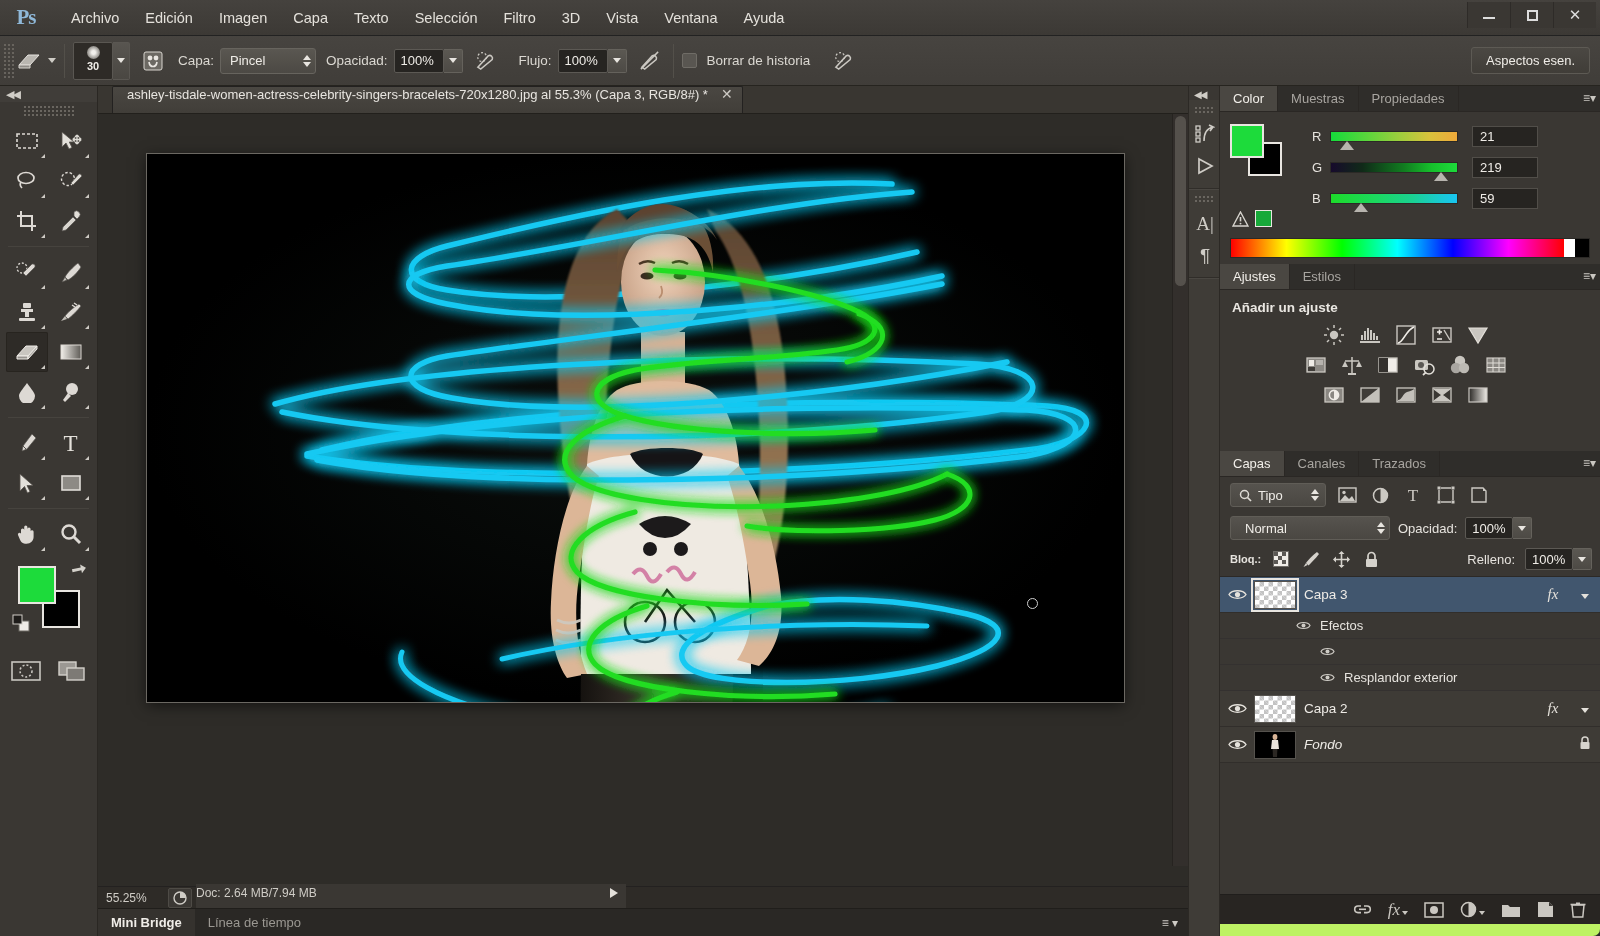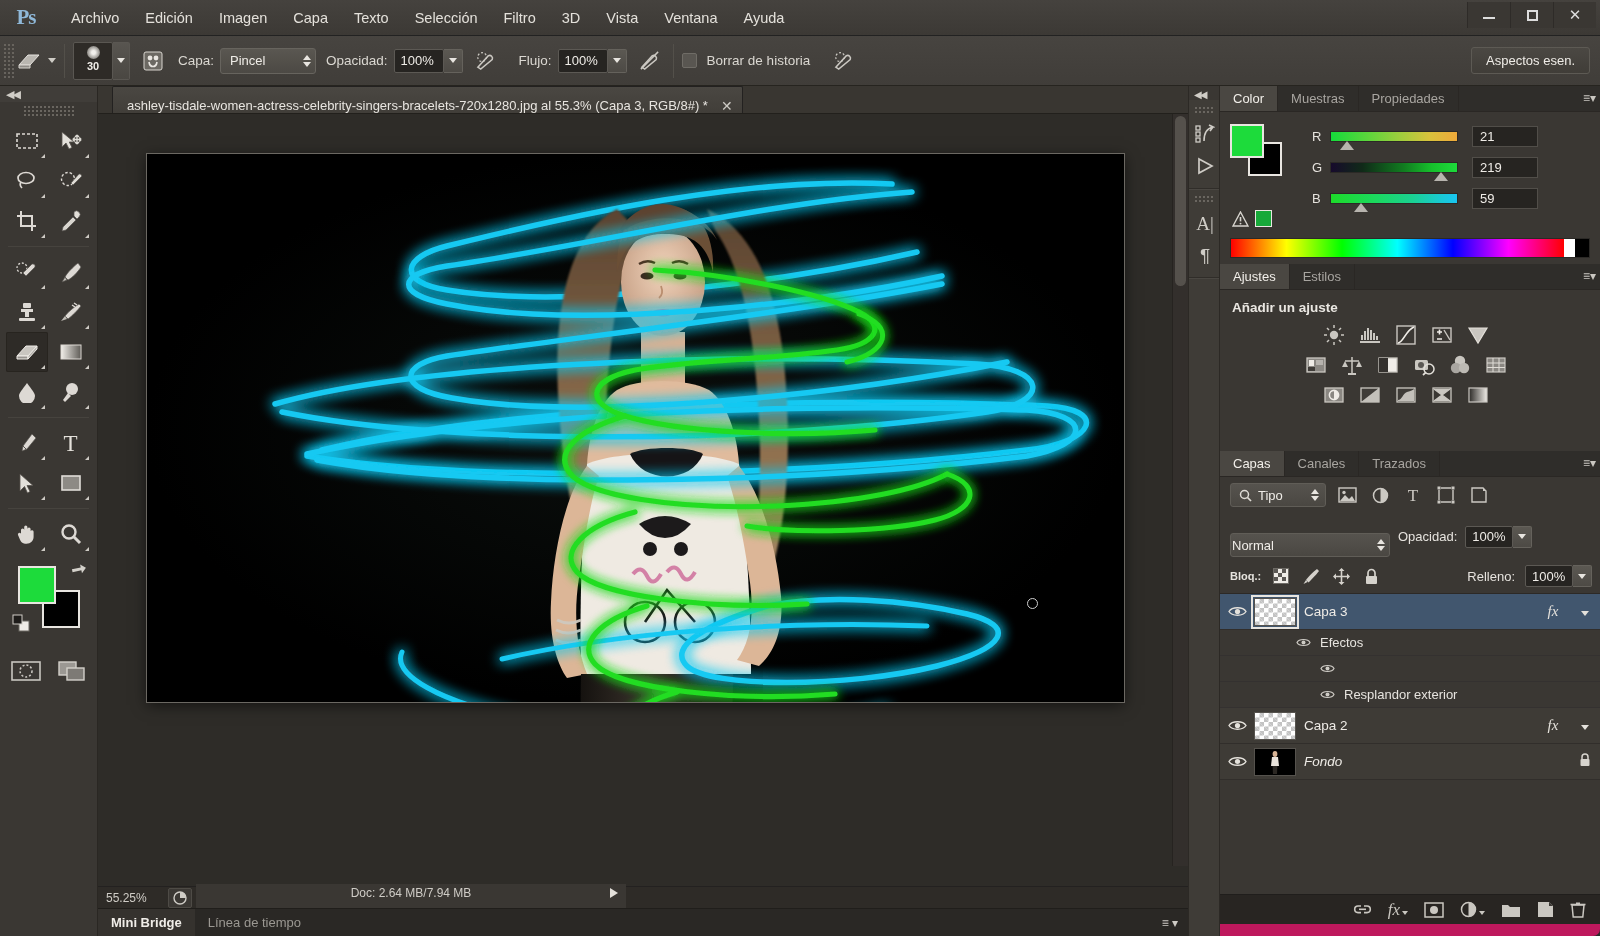--- a/index.html
+++ b/index.html
@@ -7,21 +7,21 @@
   html, body {
     width: 1600px; height: 936px;
     background: #2b2b2b;
     font-family: "Liberation Sans", sans-serif;
     overflow: hidden;
     -webkit-font-smoothing: antialiased;
   }
   .app {
     position: relative;
     width: 1600px; height: 936px;
-    background: #be185d;
+    background: #bef264;
     color: #d6d3cd;
     font-size: 13px;
     border-radius: 7px;
   }
 
   
   .menubar {
     position: absolute; left: 0; top: 0; width: 1600px; height: 36px;
     background: linear-gradient(180deg,#45423e 0%, #3c3935 100%);
     display: flex; align-items: center;
@@ -129,21 +129,21 @@
   .bottools { display: flex; justify-content: center; gap: 16px; margin-top: 14px; }
 
   
   .docarea {
     position: absolute; left: 98px; top: 86px; right: 412px; bottom: 0;
     background: #2e2c28;
   }
   .tabstrip { height: 28px; background: #393631; display: flex; align-items: flex-end; border-bottom: 1px solid #22201c; }
   .doctab {
     height: 27px; background: linear-gradient(180deg,#4a4742,#413e39);
-    border: 1px solid #232120; border-bottom: none; display: flex; align-items: flex-end;
+    border: 1px solid #232120; border-bottom: none; display: flex; align-items: flex-start;
     padding: 0 9px 0 14px; color: #e8e5e0; font-size: 13px; border-radius: 2px 2px 0 0; margin-left: 14px;
   }
   .tabclose { margin-left: 13px; color: #cdcac4; font-size: 14px; line-height: 1; }
   .canvaswrap {
     position: absolute; left: 0; top: 28px; right: 16px; bottom: 70px;
     background: #2e2c28;
     display: flex; align-items: flex-start; justify-content: center;
   }
   .canvas-shadow { margin-top: 40px; box-shadow: 0 0 0 1px #6b6862, 0 3px 14px rgba(0,0,0,.6); }
   .canvas {
@@ -152,21 +152,21 @@
   .vscroll { position: absolute; right: 0; top: 28px; bottom: 70px; width: 16px; background: #332f2c; border-left: 1px solid #262320; }
   .vscroll .thumb { position:absolute; left:2px; right:2px; top: 2px; height: 170px; background:#55514c; border-radius:6px; }
   .statusbar {
     position: absolute; left: 0; right: 0; bottom: 28px; height: 22px;
     background: #2e2b27; display: flex; align-items: center; font-size: 12px; color: #cfccc6;
     border-top: 1px solid #232120;
   }
   .zoomfield { width: 70px; padding-left: 8px; }
   .statbtn { width: 24px; height: 20px; display:flex;align-items:center;justify-content:center;
     background:#3b3834;border:1px solid #4e4b46;border-radius:2px; }
-  .docinfo { flex: 1; text-align: center; background: #3a3733; height: 28px; line-height: 19px;
+  .docinfo { flex: 1; text-align: left; background: #3a3733; height: 28px; line-height: 19px;
     margin: 0 4px; position: relative; max-width: 430px; }
   .docinfo .arr { position: absolute; right: 8px; top: 4px; width:0;height:0;
     border-top: 5px solid transparent; border-bottom: 5px solid transparent; border-left: 8px solid #e4e1db; }
   .bottomtabs {
     position: absolute; left: 0; right: 0; bottom: 0; height: 28px;
     background: #2a2825; display: flex; align-items: center; border-top: 1px solid #201e1b;
   }
   .btab { padding: 0 13px; height: 28px; display: flex; align-items: center; font-size: 13px; color: #9b9892; }
   .btab.active { color: #f0ede8; background: #35322e; font-weight: bold; }
   .btab-menu { position:absolute; right: 10px; color:#cfccc6; font-size: 12px; }
@@ -219,21 +219,21 @@
   .lp-type {
     height: 24px; background: linear-gradient(180deg,#56534e,#4a4742); border: 1px solid #605d57;
     border-radius: 3px; display: flex; align-items: center; gap: 6px; padding: 0 6px 0 8px; width: 96px;
     font-size: 13px; color: #efece7;
   }
   .lp-fico { width: 24px; height: 22px; display: flex; align-items: center; justify-content: center; color: #ccc9c3; }
   .lp-blend { display: flex; align-items: center; gap: 8px; padding: 3px 8px 5px 10px; }
   .blendsel {
     height: 24px; width: 160px; background: linear-gradient(180deg,#56534e,#4a4742); border: 1px solid #605d57;
     border-radius: 3px; display: flex; align-items: center; justify-content: space-between;
-    padding: 0 4px 0 1px; font-size: 13px; color: #f0ede8; margin-top: 17px;
+    padding: 0 4px 0 14px; font-size: 13px; color: #f0ede8;
   }
   .lp-lock { display: flex; align-items: center; gap: 10px; padding: 3px 8px 6px 10px; }
   .lockico { width: 20px; height: 20px; display:flex;align-items:center;justify-content:center; color:#cecbc5; }
   .layerlist { border-top: 1px solid #2c2926; }
   .layer {
     display: flex; align-items: center; height: 36px; border-bottom: 1px solid #312e2b;
     background: #3e3b36; position: relative;
   }
   .layer.selected { background: #41566e; }
   .eye { width: 34px; display: flex; align-items: center; justify-content: center; color: #dddad4; }

